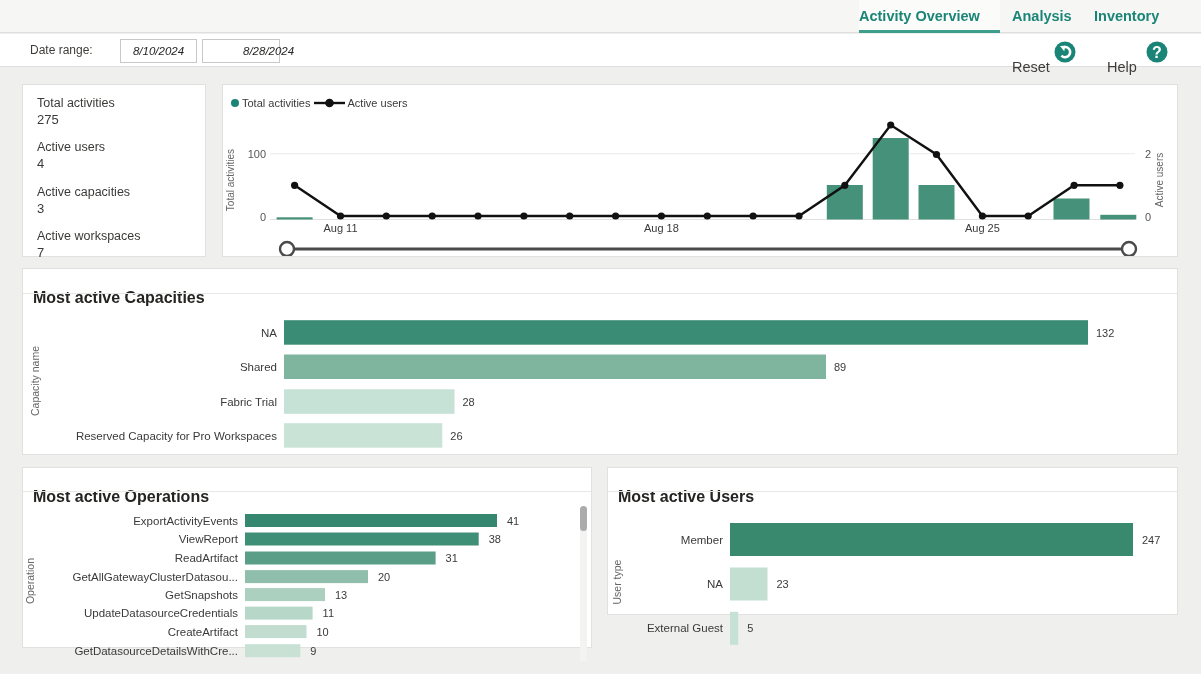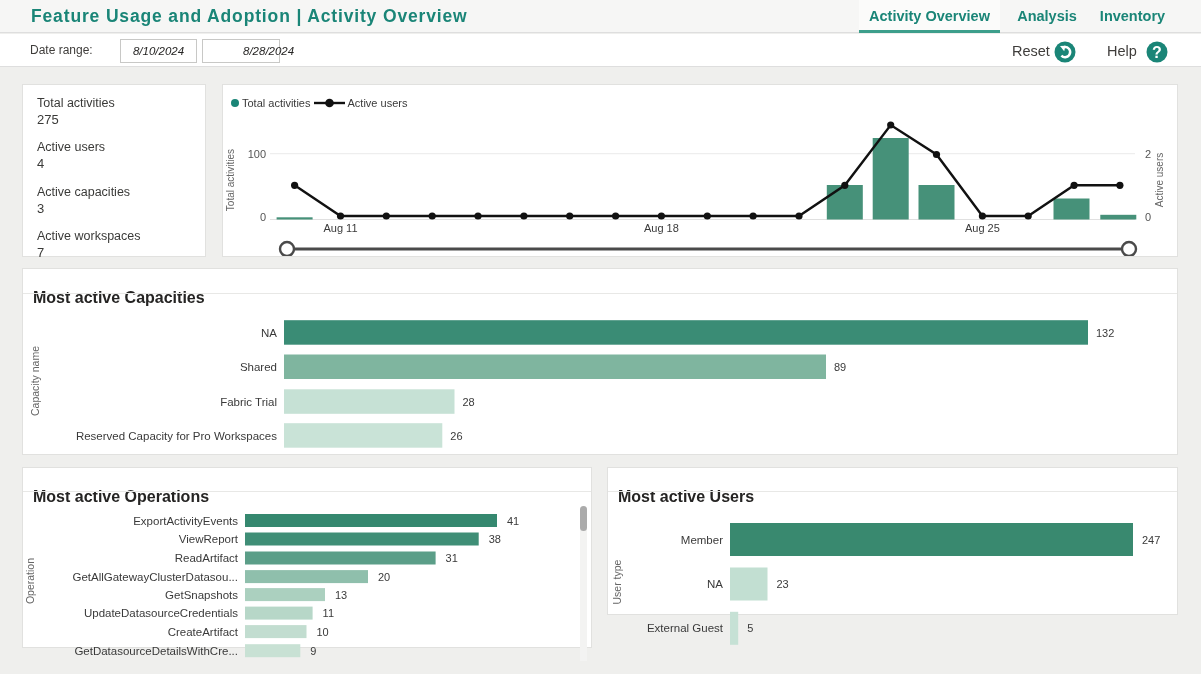--- a/index.html
+++ b/index.html
@@ -1,36 +1,35 @@
 <!DOCTYPE html>
 <html><head>
 <meta charset="utf-8">
 <style>
 * { margin:0; padding:0; box-sizing:border-box; }
 html,body { width:1201px; height:674px; overflow:hidden; background:#efefed; font-family:"Liberation Sans", sans-serif; }
 .hdr1 { position:absolute; left:0; top:0; width:1201px; height:33px; background:#f6f6f5; border-bottom:1px solid #dedede; }
 .title { position:absolute; left:31px; top:6px; font-size:17.5px; font-weight:bold; color:#1a8577; letter-spacing:0.85px; }
-.tab { position:absolute; top:0; height:33px; font-size:14.5px; font-weight:bold; color:#1a8577; text-align:center; line-height:32px; }
+.tab { position:absolute; top:0; height:33px; font-size:14.5px; font-weight:bold; color:#1a8577; text-align:left; line-height:32px; }
 .tab.active { background:#fbfbfa; border-bottom:3px solid #3d9e8b; }
 .hdr2 { position:absolute; left:0; top:34px; width:1201px; height:33px; background:#ffffff; border-bottom:1px solid #dedede; }
 .dr { position:absolute; left:30px; top:9px; font-size:12px; color:#3f3d3b; }
 .dinput { position:absolute; top:5px; height:24px; background:#fff; border:1px solid #c8c8c6; font-size:11.5px; color:#252423; text-align:center; line-height:22px;font-style:italic; }
-.hbtn { position:absolute; top:9px; font-size:14.5px; color:#3f3d3b; }
+.hbtn { position:absolute; top:25px; font-size:14.5px; color:#3f3d3b; }
 .card { position:absolute; background:#ffffff; border:1px solid #e1e1df; }
 .ctitle { position:absolute; left:10px; top:20px; font-size:16px; font-weight:bold; color:#252423; }
 .cdiv { position:absolute; left:0; right:0; border-bottom:1px solid #e8e8e6; }
 .statlbl { position:absolute; left:14px; font-size:12.5px; color:#3a3a38; }
 .statval { position:absolute; left:14px; font-size:13px; color:#3a3a38; }
 svg text { font-family:"Liberation Sans", sans-serif; }
 </style>
 </head>
 <body>
 
 <div class="hdr1">
-  <div class="title">Feature Usage and Adoption | Activity Overview</div>
   <div class="tab active" style="left:859px; width:141px;">Activity Overview</div>
   <div class="tab" style="left:1012px; width:70px;">Analysis</div>
   <div class="tab" style="left:1094px; width:77px;">Inventory</div>
 </div>
 
 <div class="hdr2">
   <span class="dr">Date range:</span>
   <div class="dinput" style="left:120px; width:77px;">8/10/2024</div>
   <div class="dinput" style="left:202px; width:78px;padding-left:40px;">8/28/2024</div>
   <span class="hbtn" style="left:1012px;">Reset</span>

